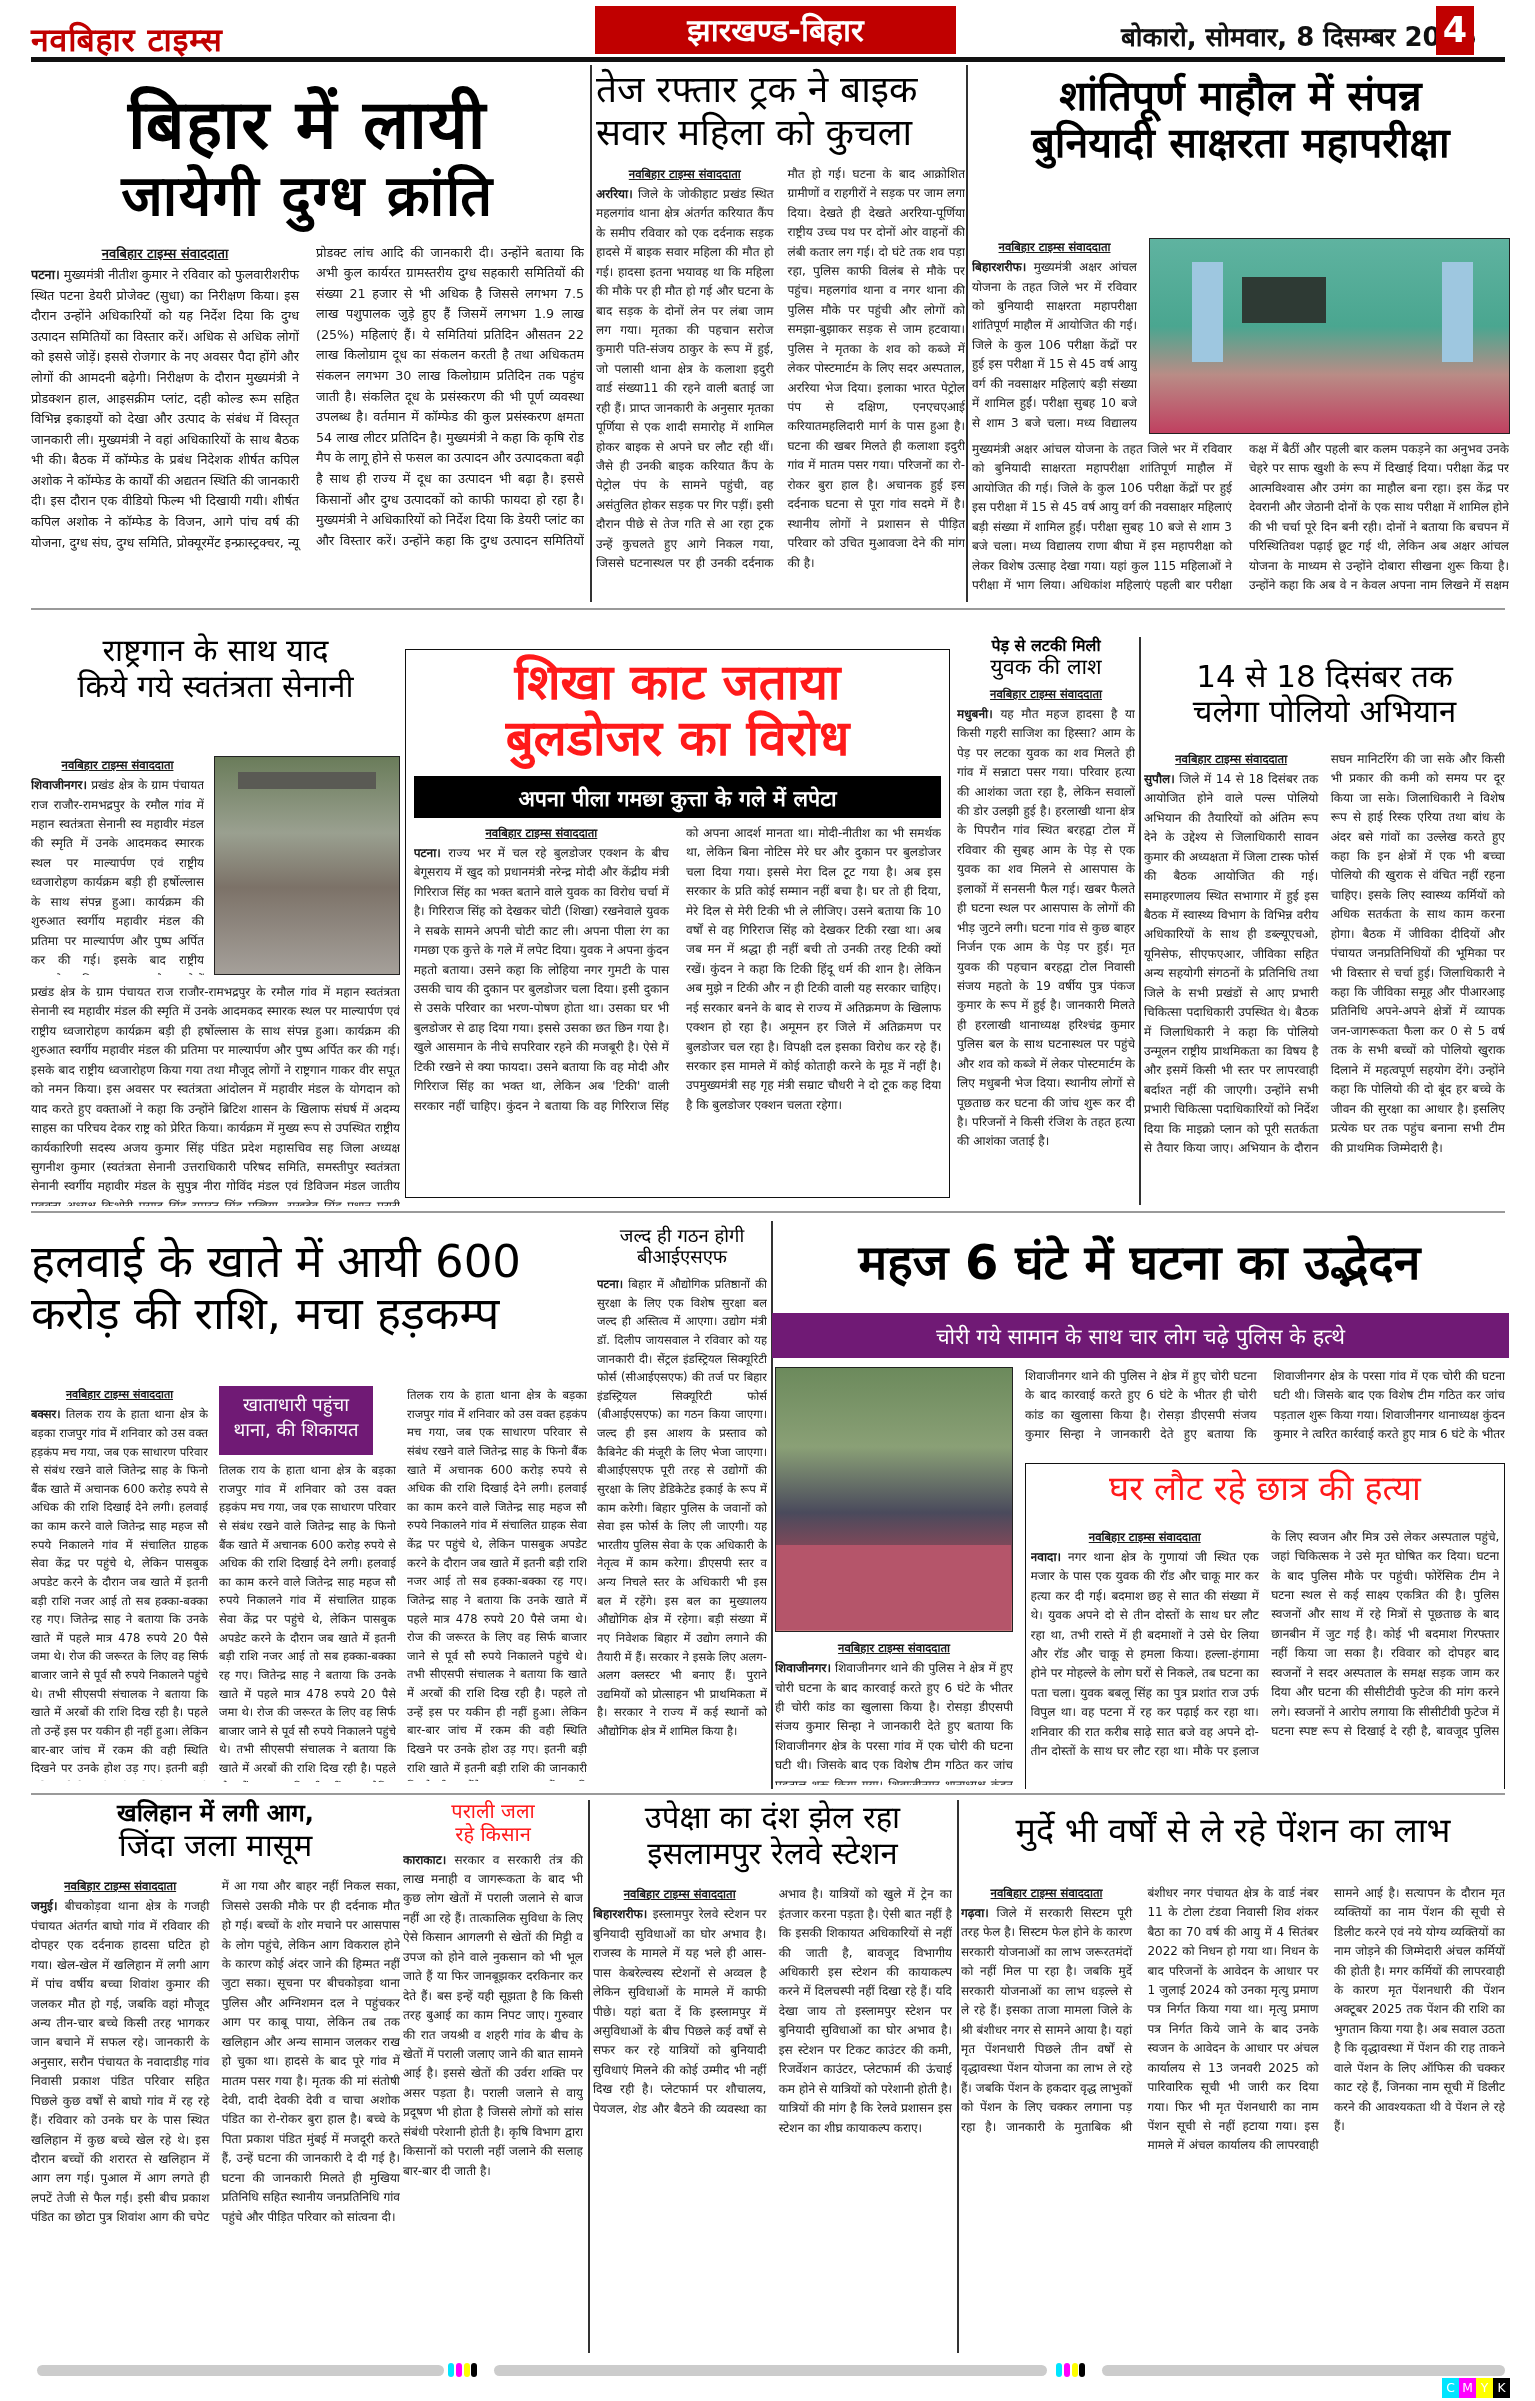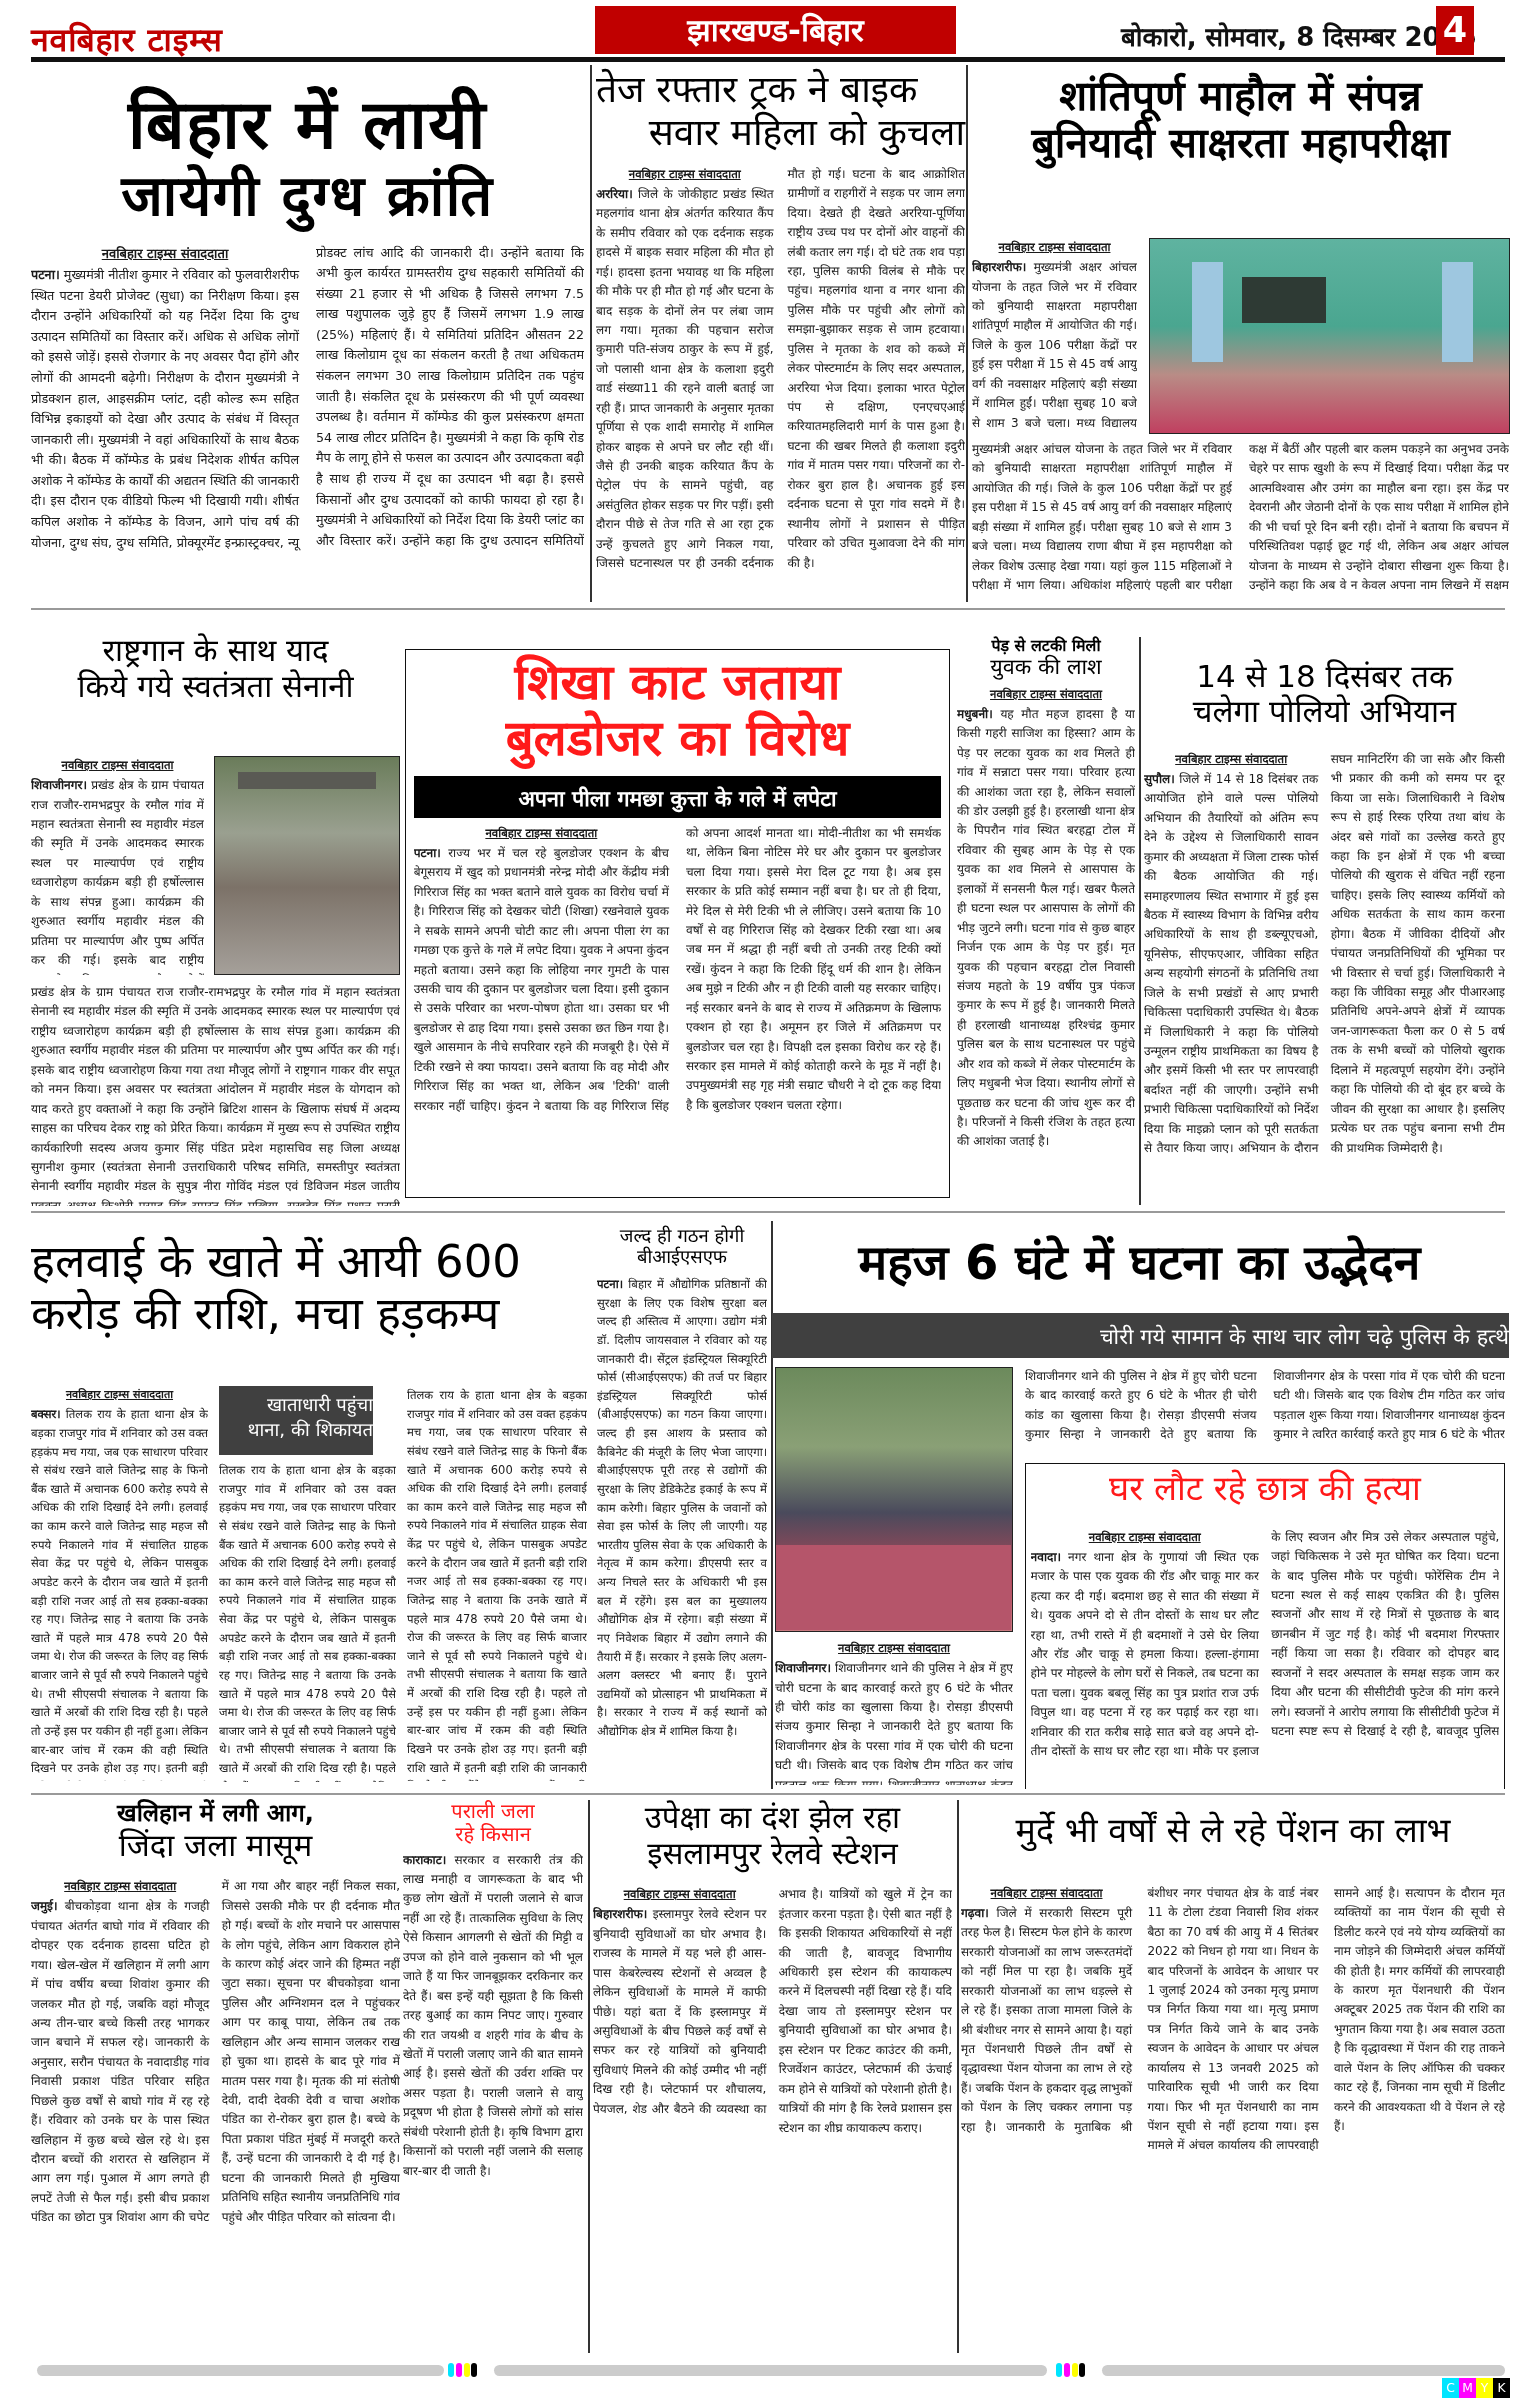--- a/index.html
+++ b/index.html
@@ -13,21 +13,21 @@
 .mast-rule{left:31px;top:57px;width:1474px;height:4.6px;background:#111}
 .hl{font-weight:bold;line-height:1.15;text-align:center;color:#000}
 .byline{font-weight:bold;text-decoration:underline;font-size:13px;display:block;margin-bottom:1.5px;text-align:center}
 .body-text{font-size:12.7px;line-height:1.62;text-align:justify;color:#1a1a1a;overflow:hidden}
 .body-text b{font-weight:bold}
 .cols2{column-count:2;column-gap:17px}
 .cols3{column-count:3;column-gap:15.4px}
 .photo{border:1.5px solid #222;overflow:hidden;position:absolute}
 .vrule{position:absolute;width:1.5px;background:#333}
 .hrule{position:absolute;height:1.5px;background:#999}
-.redbox{background:#404040;color:#fff;font-weight:bold;text-align:right}
+.redbox{background:#701a75;color:#fff;font-weight:bold;text-align:center}
 .blackbar{background:#000;color:#fff;font-weight:bold;text-align:center}
 .footer-bar{position:absolute;top:2365px;height:10.7px;background:#ccc;border-radius:5.4px}
 .reg{position:absolute;top:2363px;width:6.1px;height:14px;border-radius:3.1px}
 </style>
 </head>
 <body>
 
 <div class="abs mast-name">नवबिहार टाइम्स</div>
 <div class="abs mast-section">झारखण्ड-बिहार</div>
 <div class="abs mast-date">बोकारो, सोमवार, 8 दिसम्बर 2025</div>
@@ -40,21 +40,21 @@
   <div class="body-text cols2" style="margin-top:14px;height:326px">
     <span class="byline">नवबिहार टाइम्स संवाददाता</span>
     <b>पटना।</b>
     <span>मुख्यमंत्री नीतीश कुमार ने रविवार को फुलवारीशरीफ स्थित पटना डेयरी प्रोजेक्ट (सुधा) का निरीक्षण किया। इस दौरान उन्होंने अधिकारियों को यह निर्देश दिया कि दुग्ध उत्पादन समितियों का विस्तार करें। अधिक से अधिक लोगों को इससे जोड़ें। इससे रोजगार के नए अवसर पैदा होंगे और लोगों की आमदनी बढ़ेगी। निरीक्षण के दौरान मुख्यमंत्री ने प्रोडक्शन हाल, आइसक्रीम प्लांट, दही कोल्ड रूम सहित विभिन्न इकाइयों को देखा और उत्पाद के संबंध में विस्तृत जानकारी ली। मुख्यमंत्री ने वहां अधिकारियों के साथ बैठक भी की। बैठक में कॉम्फेड के प्रबंध निदेशक शीर्षत कपिल अशोक ने कॉम्फेड के कार्यों की अद्यतन स्थिति की जानकारी दी। इस दौरान एक वीडियो फिल्म भी दिखायी गयी। शीर्षत कपिल अशोक ने कॉम्फेड के विजन, आगे पांच वर्ष की योजना, दुग्ध संघ, दुग्ध समिति, प्रोक्यूरमेंट इन्फ्रास्ट्रक्चर, न्यू प्रोडक्ट लांच आदि की जानकारी दी। उन्होंने बताया कि अभी कुल कार्यरत ग्रामस्तरीय दुग्ध सहकारी समितियों की संख्या 21 हजार से भी अधिक है जिससे लगभग 7.5 लाख पशुपालक जुड़े हुए हैं जिसमें लगभग 1.9 लाख (25%) महिलाएं हैं। ये समितियां प्रतिदिन औसतन 22 लाख किलोग्राम दूध का संकलन करती है तथा अधिकतम संकलन लगभग 30 लाख किलोग्राम प्रतिदिन तक पहुंच जाती है। संकलित दूध के प्रसंस्करण की भी पूर्ण व्यवस्था उपलब्ध है। वर्तमान में कॉम्फेड की कुल प्रसंस्करण क्षमता 54 लाख लीटर प्रतिदिन है। मुख्यमंत्री ने कहा कि कृषि रोड मैप के लागू होने से फसल का उत्पादन और उत्पादकता बढ़ी है साथ ही राज्य में दूध का उत्पादन भी बढ़ा है। इससे किसानों और दुग्ध उत्पादकों को काफी फायदा हो रहा है। मुख्यमंत्री ने अधिकारियों को निर्देश दिया कि डेयरी प्लांट का और विस्तार करें। उन्होंने कहा कि दुग्ध उत्पादन समितियों का और विस्तार करें, अधिक से अधिक लोगों को जोड़ें, जिससे उनकी आमदनी बढ़ेगी साथ ही रोजगार के नए अवसर पैदा होंगे। बिहार में दुग्ध उत्पादन बढ़ाने के लिये कार्य करें साथ ही प्रोसेसिंग की क्षमता का भी विस्तार करें।</span>
   </div>
 </section>
 <div class="vrule" style="left:590px;top:65px;height:537px"></div>
 
 <section class="abs" style="left:596px;top:69px;width:369px;height:537px">
   <div class="hl" style="font-size:37px;font-weight:normal;text-align:left">तेज रफ्तार ट्रक ने बाइक</div>
-  <div class="hl" style="font-size:37px;font-weight:normal;text-align:right">सवार महिला को कुचला</div>
+  <div class="hl" style="font-size:37px;font-weight:normal;text-align:left">सवार महिला को कुचला</div>
   <div class="body-text cols2" style="margin-top:10.7px;height:422px;column-gap:14px;font-size:12px">
     <span class="byline" style="font-size:11.5px">नवबिहार टाइम्स संवाददाता</span>
     <b>अररिया।</b>
     <span>जिले के जोकीहाट प्रखंड स्थित महलगांव थाना क्षेत्र अंतर्गत करियात कैंप के समीप रविवार को एक दर्दनाक सड़क हादसे में बाइक सवार महिला की मौत हो गई। हादसा इतना भयावह था कि महिला की मौके पर ही मौत हो गई और घटना के बाद सड़क के दोनों लेन पर लंबा जाम लग गया। मृतका की पहचान सरोज कुमारी पति-संजय ठाकुर के रूप में हुई, जो पलासी थाना क्षेत्र के कलाशा इदुरी वार्ड संख्या11 की रहने वाली बताई जा रही हैं। प्राप्त जानकारी के अनुसार मृतका पूर्णिया से एक शादी समारोह में शामिल होकर बाइक से अपने घर लौट रही थीं। जैसे ही उनकी बाइक करियात कैंप के पेट्रोल पंप के सामने पहुंची, वह असंतुलित होकर सड़क पर गिर पड़ीं। इसी दौरान पीछे से तेज गति से आ रहा ट्रक उन्हें कुचलते हुए आगे निकल गया, जिससे घटनास्थल पर ही उनकी दर्दनाक मौत हो गई। घटना के बाद आक्रोशित ग्रामीणों व राहगीरों ने सड़क पर जाम लगा दिया। देखते ही देखते अररिया-पूर्णिया राष्ट्रीय उच्च पथ पर दोनों ओर वाहनों की लंबी कतार लग गई। दो घंटे तक शव पड़ा रहा, पुलिस काफी विलंब से मौके पर पहुंच। महलगांव थाना व नगर थाना की पुलिस मौके पर पहुंची और लोगों को समझा-बुझाकर सड़क से जाम हटवाया। पुलिस ने मृतका के शव को कब्जे में लेकर पोस्टमार्टम के लिए सदर अस्पताल, अररिया भेज दिया। इलाका भारत पेट्रोल पंप से दक्षिण, एनएचएआई करियातमहलिदारी मार्ग के पास हुआ है। घटना की खबर मिलते ही कलाशा इदुरी गांव में मातम पसर गया। परिजनों का रो-रोकर बुरा हाल है। अचानक हुई इस दर्दनाक घटना से पूरा गांव सदमे में है। स्थानीय लोगों ने प्रशासन से पीड़ित परिवार को उचित मुआवजा देने की मांग की है।</span>
   </div>
 </section>
 <div class="vrule" style="left:966px;top:65px;height:537px"></div>
 
 <section class="abs" style="left:972px;top:73px;width:537px;height:537px">
   <div class="hl" style="font-size:41px">शांतिपूर्ण माहौल में संपन्न</div>

